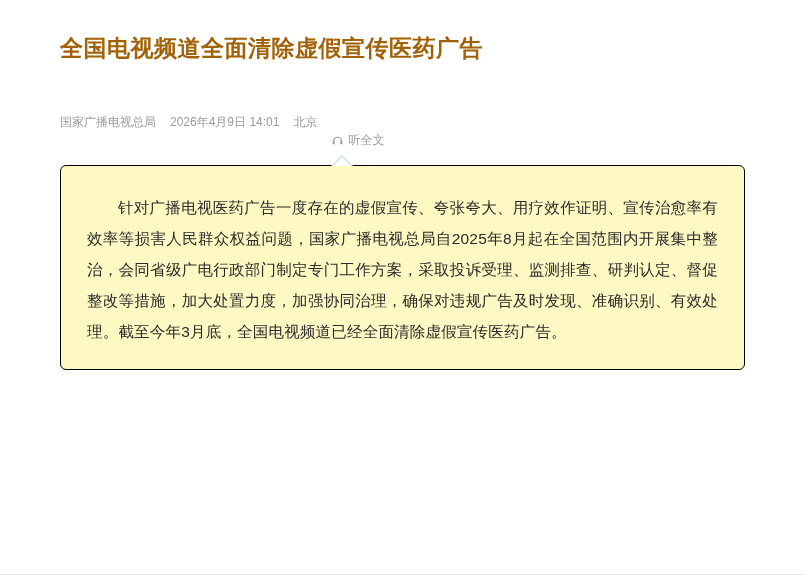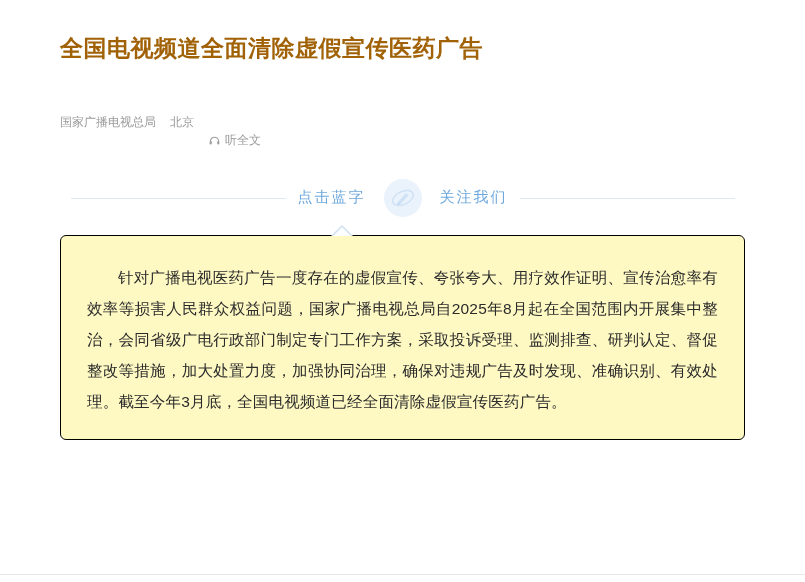--- a/index.html
+++ b/index.html
@@ -144,46 +144,34 @@
 </style>
 </head>
 <body>
 
 <div class="page">
 
   <h1 class="article-title">全国电视频道全面清除虚假宣传医药广告</h1>
 
   <div class="meta-row">
     <span class="meta-item">国家广播电视总局</span>
+    <span class="meta-item">2026年4月9日 14:01</span>
     <span class="meta-item">北京</span>
     <span class="listen">
       <span class="headphone-icon">
         <svg width="13" height="13" viewBox="0 0 16 16">
           <path d="M3 9 A5 5 0 0 1 13 9" fill="none" stroke="#9a9a9a" stroke-width="1.3"></path>
           <rect x="2" y="8.5" width="2.6" height="4.5" rx="1.2" fill="#9a9a9a"></rect>
           <rect x="11.4" y="8.5" width="2.6" height="4.5" rx="1.2" fill="#9a9a9a"></rect>
         </svg>
       </span>
       <span>听全文</span>
     </span>
   </div>
 
-  <div class="promo-band">
-    <div class="promo-line"></div>
-    <span class="promo-text">点击蓝字</span>
-    <span class="promo-logo">
-      <svg width="24" height="24" viewBox="0 0 24 24">
-        <ellipse cx="12" cy="12" rx="11" ry="6.5" fill="none" stroke="#cfe2f5" stroke-width="1.4" transform="rotate(-25 12 12)"></ellipse>
-        <path d="M7 16 L15 7 L17.5 9.3 L9.5 18 Z" fill="#cfe2f5"></path>
-        <path d="M7 16 L9.5 18 L6 19 Z" fill="#b9d6f2"></path>
-      </svg>
-    </span>
-    <span class="promo-text">关注我们</span>
-    <div class="promo-line"></div>
-  </div>
 
   <div class="content-card">
     <div class="notch-outer"></div>
     <p class="para">针对广播电视医药广告一度存在的虚假宣传、夸张夸大、用疗效作证明、宣传治愈率有效率等损害人民群众权益问题，国家广播电视总局自2025年8月起在全国范围内开展集中整治，会同省级广电行政部门制定专门工作方案，采取投诉受理、监测排查、研判认定、督促整改等措施，加大处置力度，加强协同治理，确保对违规广告及时发现、准确识别、有效处理。截至今年3月底，全国电视频道已经全面清除虚假宣传医药广告。</p>
   </div>
 
   <div class="footer-strip">
     
     
     

